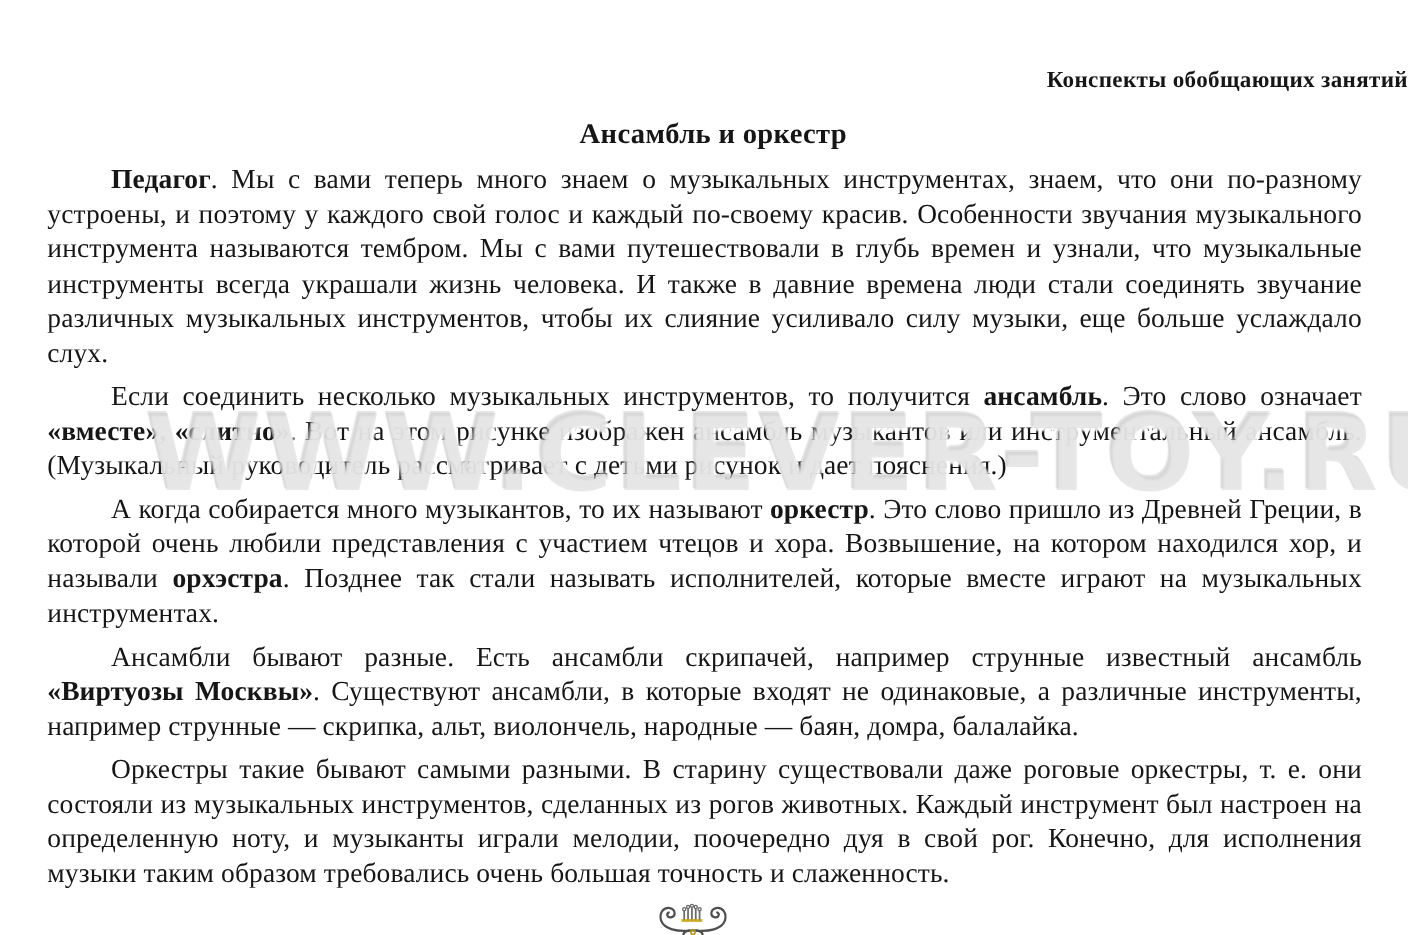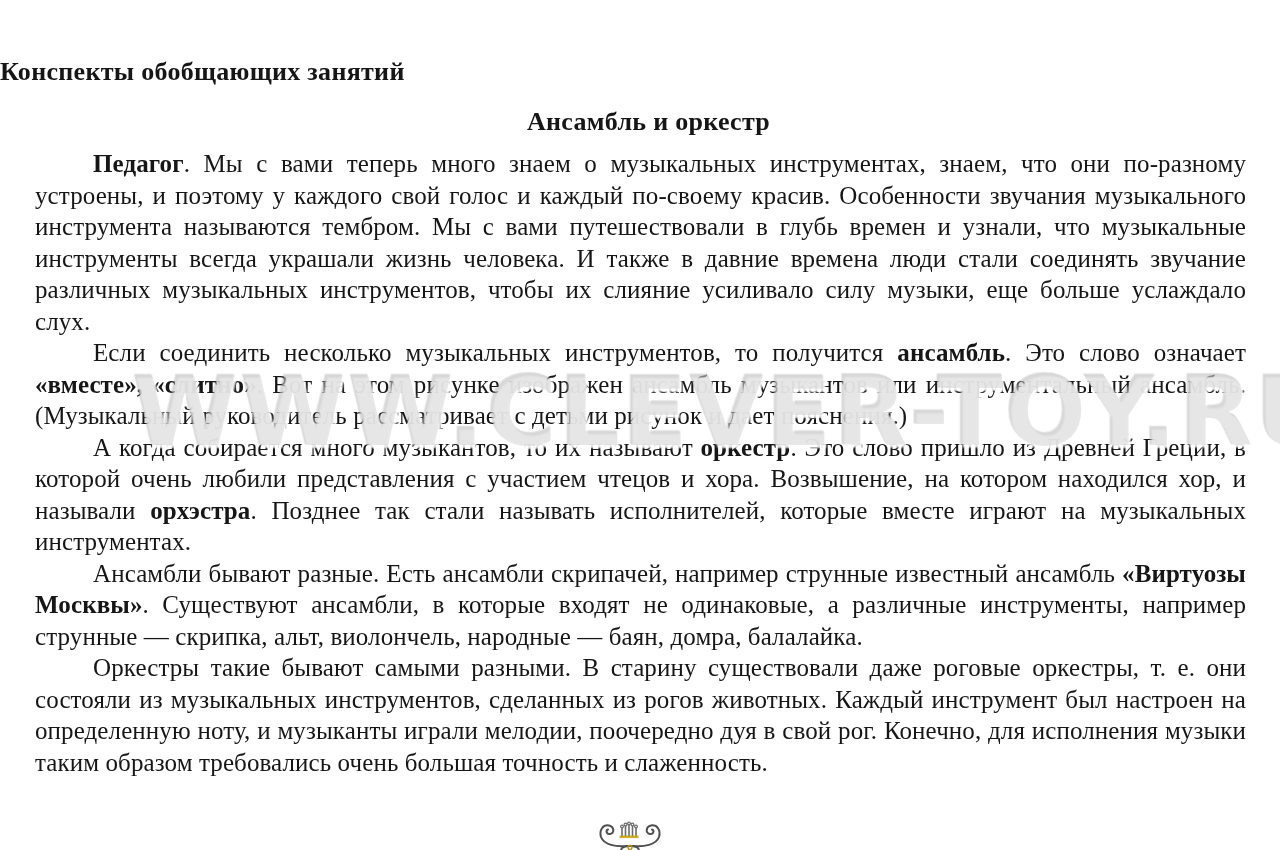--- a/index.html
+++ b/index.html
@@ -9,22 +9,22 @@
     width: 1280px;
     height: 850px;
     background: var(--bg, #ffffff);
     overflow: hidden;
     font-family: "Liberation Serif", "DejaVu Serif", serif;
     color: var(--text, #161616);
   }
 
   .heading {
     margin: 57px 0 0 0;
-    text-align: left;
-    font-size: 26px;
+    text-align: right;
+    font-size: 21px;
     line-height: 30px;
     font-weight: bold;
     letter-spacing: 0.3px;
   }
 
   .subheading {
     margin: 20px 0 0 0;
     text-align: center;
     font-size: 26px;
     line-height: 30px;
@@ -33,21 +33,21 @@
     padding-left: 17px;
   }
 
   .content {
     position: relative;
     margin: 11px 34px 0 35px;
     z-index: 1;
   }
 
   .content p.para {
-    margin: 0;
+    margin: 8px;
     text-align: justify;
     text-indent: 58px;
     font-size: 25px;
     line-height: 31.5px;
     letter-spacing: 0.1px;
   }
 
   .content .bold        { font-weight: bold; }
   .content .italic      { }
   .content .bolditalic  { font-weight: bold; }

